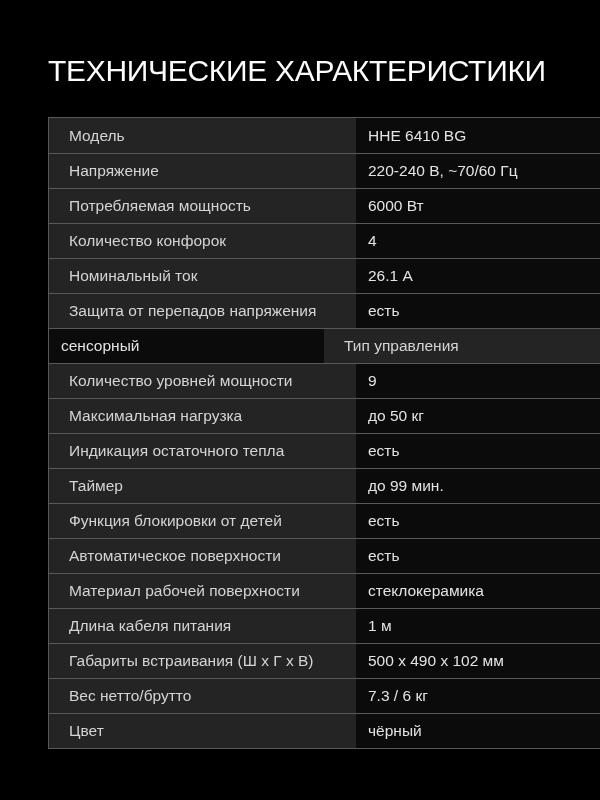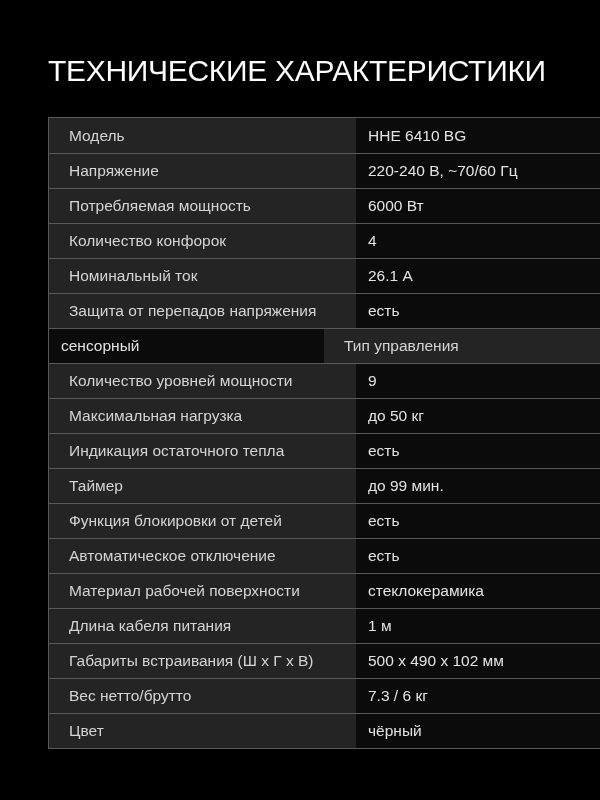--- a/index.html
+++ b/index.html
@@ -118,21 +118,21 @@
     </div>
     <div class="row">
       <div class="cell label">Таймер</div>
       <div class="cell value">до 99 мин.</div>
     </div>
     <div class="row">
       <div class="cell label">Функция блокировки от детей</div>
       <div class="cell value">есть</div>
     </div>
     <div class="row">
-      <div class="cell label">Автоматическое отключение</div>
+      <div class="cell label">Автоматическое поверхности</div>
       <div class="cell value">есть</div>
     </div>
     <div class="row">
       <div class="cell label">Материал рабочей поверхности</div>
       <div class="cell value">стеклокерамика</div>
     </div>
     <div class="row">
       <div class="cell label">Длина кабеля питания</div>
       <div class="cell value">1 м</div>
     </div>

